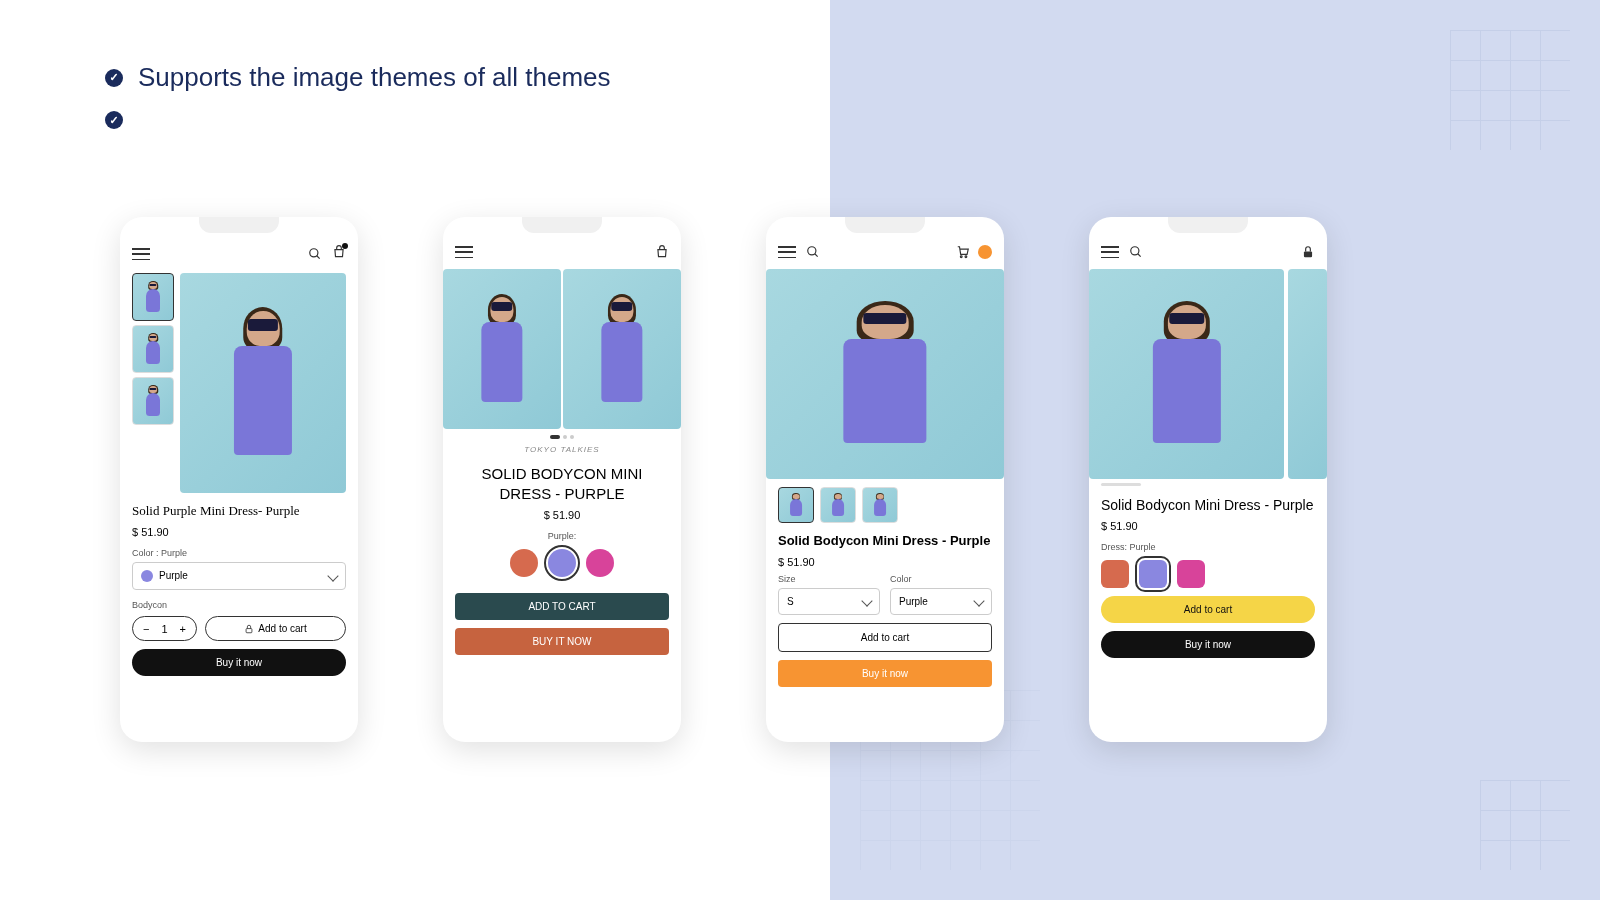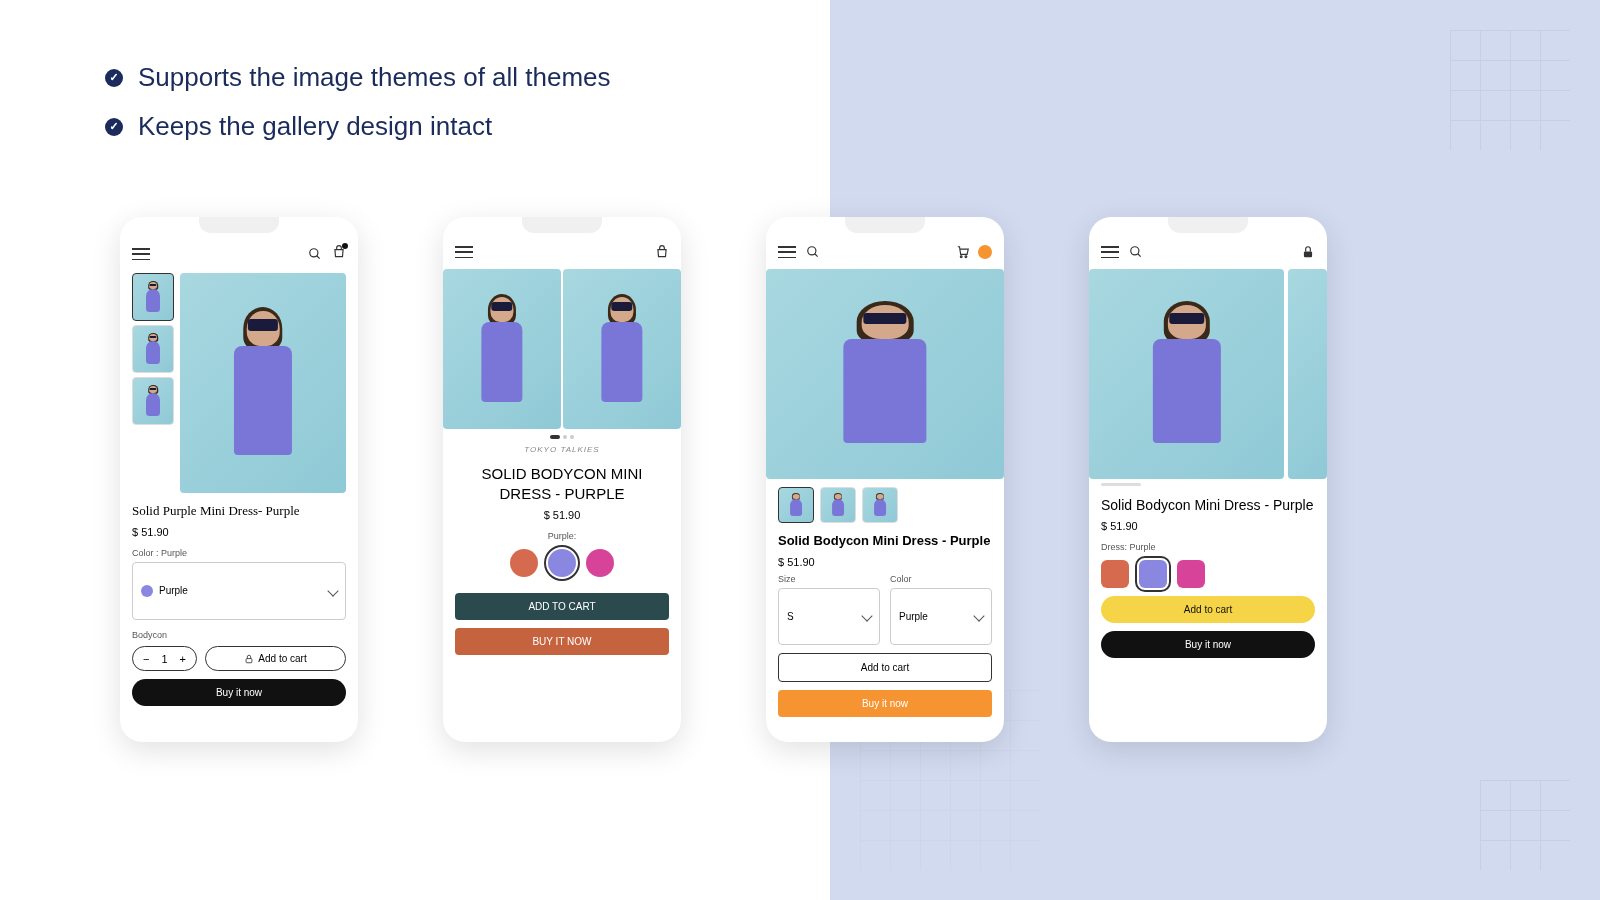--- a/index.html
+++ b/index.html
@@ -28,21 +28,21 @@
 .model .dress { position: absolute; top: 26%; left: 50%; transform: translateX(-50%); width: 50%; height: 55%; background: #7a76d8; border-radius: 8px 8px 4px 4px; }
 .model .glasses { position: absolute; top: 12%; left: 50%; transform: translateX(-50%); width: 26%; height: 6%; background: #1a1a3a; border-radius: 3px; }
 .thumb-strip { display: flex; flex-direction: column; gap: 4px; }
 .thumb { width: 42px; height: 48px; border: 1px solid #ddd; }
 .thumb.active { border-color: #333; }
 .thumb-row { display: flex; gap: 6px; margin-top: 8px; }
 .thumb-row .thumb { width: 36px; height: 36px; }
 .title { font-size: 13px; margin-top: 10px; line-height: 1.3; }
 .price { font-size: 11px; margin-top: 6px; font-weight: 500; }
 .label { font-size: 9px; color: #555; margin-top: 10px; }
-.select { border: 1px solid #ccc; border-radius: 4px; padding: 22px 8px; font-size: 10px; display: flex; justify-content: space-between; align-items: center; margin-top: 4px; }
+.select { border: 1px solid #ccc; border-radius: 4px; padding: 7px 8px; font-size: 10px; display: flex; justify-content: space-between; align-items: center; margin-top: 4px; }
 .swatch-row { display: flex; gap: 10px; justify-content: center; margin-top: 8px; }
 .swatch { width: 28px; height: 28px; border-radius: 50%; }
 .swatch.sq { border-radius: 6px; }
 .swatch.sel { outline: 2px solid #333; outline-offset: 2px; }
 .btn { border-radius: 4px; padding: 8px; text-align: center; font-size: 10px; margin-top: 8px; cursor: pointer; }
 .btn-outline { border: 1px solid #333; background: #fff; }
 .btn-dark { background: #111; color: #fff; }
 .btn-teal { background: #2a4a4e; color: #fff; }
 .btn-orange { background: #c6633f; color: #fff; }
 .btn-orange2 { background: #f79432; color: #fff; }
@@ -70,21 +70,20 @@
 <div class="grid-deco br"></div>
 <div class="grid-deco bl"></div>
 
 <div class="features">
   <div class="feature">
     <span class="check">✓</span>
     <span>Supports the image themes of all themes</span>
   </div>
   <div class="feature">
     <span class="check">✓</span>
-    <span>Keeps the gallery design intact</span>
   </div>
 </div>
 
 <div class="phones">
 
 <div class="phone">
   <div class="notch"></div>
   <div class="phone-content">
     <div class="topbar">
       <div class="hamburger">

